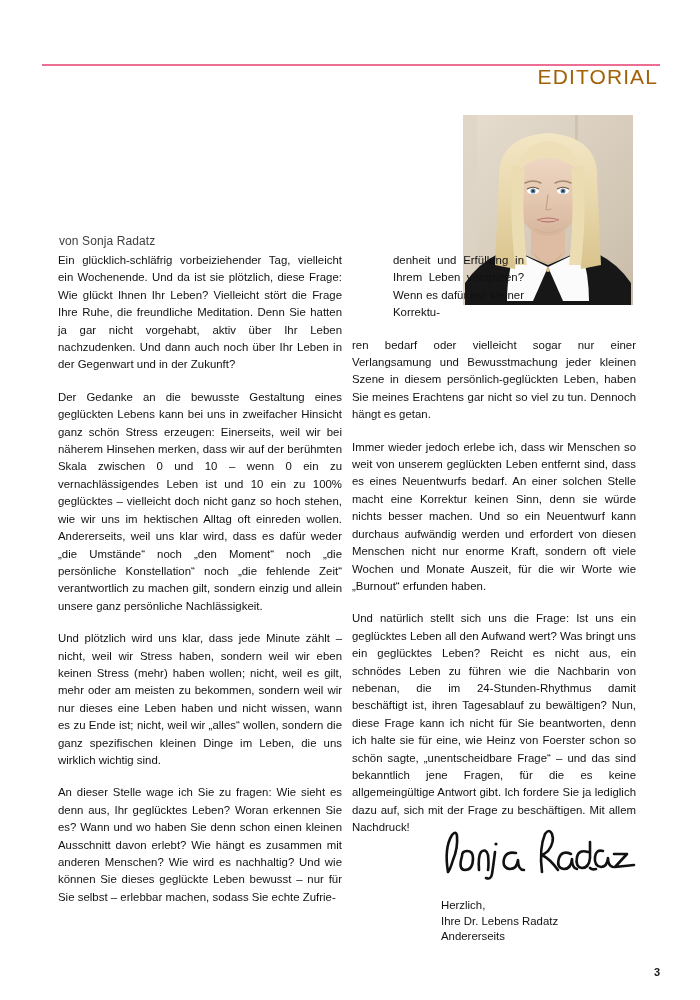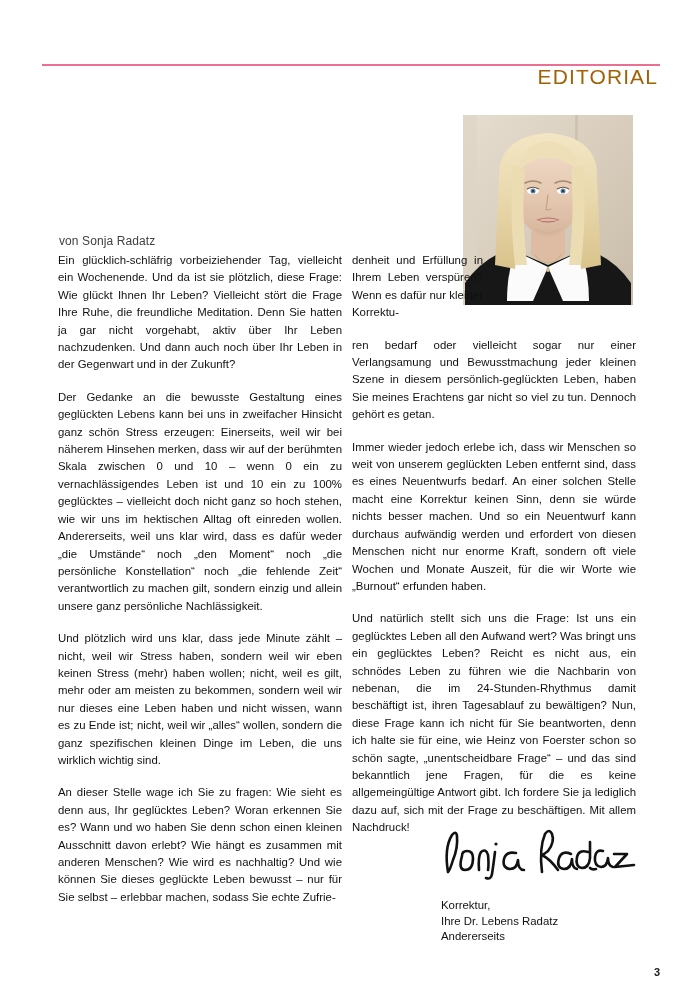--- a/index.html
+++ b/index.html
@@ -99,20 +99,21 @@
   }
   .col-left  { left: 58px; }
   .col-right { left: 352px; }
 
   .col p {
     margin: 0 0 15px 0;
   }
   .col p:last-child { margin-bottom: 0; }
   .col-right .indent-block {
     width: 131px;
+    margin-left: 41px;
   }
 
   
   .sig-wrap {
     position: absolute;
     left: 438px;
     top: 826px;
     width: 230px;
   }
   .signature {
@@ -216,21 +217,21 @@
 
   <div class="col col-left">
     <p>Ein glücklich-schläfrig vorbeiziehender Tag, vielleicht ein Wochenende. Und da ist sie plötzlich, diese Frage: Wie glückt Ihnen Ihr Leben? Vielleicht stört die Frage Ihre Ruhe, die freundliche Meditation. Denn Sie hatten ja gar nicht vorgehabt, aktiv über Ihr Leben nachzudenken. Und dann auch noch über Ihr Leben in der Gegenwart und in der Zukunft?</p>
     <p>Der Gedanke an die bewusste Gestaltung eines geglückten Lebens kann bei uns in zweifacher Hinsicht ganz schön Stress erzeugen: Einerseits, weil wir bei näherem Hinsehen merken, dass wir auf der berühmten Skala zwischen 0 und 10 – wenn 0 ein zu vernachlässigendes Leben ist und 10 ein zu 100% geglücktes – vielleicht doch nicht ganz so hoch stehen, wie wir uns im hektischen Alltag oft einreden wollen. Andererseits, weil uns klar wird, dass es dafür weder „die Umstände“ noch „den Moment“ noch „die persönliche Konstellation“ noch „die fehlende Zeit“ verantwortlich zu machen gilt, sondern einzig und allein unsere ganz persönliche Nachlässigkeit.</p>
     <p>Und plötzlich wird uns klar, dass jede Minute zählt – nicht, weil wir Stress haben, sondern weil wir eben keinen Stress (mehr) haben wollen; nicht, weil es gilt, mehr oder am meisten zu bekommen, sondern weil wir nur dieses eine Leben haben und nicht wissen, wann es zu Ende ist; nicht, weil wir „alles“ wollen, sondern die ganz spezifischen kleinen Dinge im Leben, die uns wirklich wichtig sind.</p>
     <p>An dieser Stelle wage ich Sie zu fragen: Wie sieht es denn aus, Ihr geglücktes Leben? Woran erkennen Sie es? Wann und wo haben Sie denn schon einen kleinen Ausschnitt davon erlebt? Wie hängt es zusammen mit anderen Menschen? Wie wird es nachhaltig? Und wie können Sie dieses geglückte Leben bewusst – nur für Sie selbst – erlebbar machen, sodass Sie echte Zufrie-</p>
   </div>
 
   <div class="col col-right">
     <p class="indent-block">denheit und Erfüllung in Ihrem Leben verspüren? Wenn es dafür nur kleiner Korrektu-</p>
-    <p>ren bedarf oder vielleicht sogar nur einer Verlangsamung und Bewusstmachung jeder kleinen Szene in diesem persönlich-geglückten Leben, haben Sie meines Erachtens gar nicht so viel zu tun. Dennoch gehört es getan.</p>
+    <p>ren bedarf oder vielleicht sogar nur einer Verlangsamung und Bewusstmachung jeder kleinen Szene in diesem persönlich-geglückten Leben, haben Sie meines Erachtens gar nicht so viel zu tun. Dennoch hängt es getan.</p>
     <p>Immer wieder jedoch erlebe ich, dass wir Menschen so weit von unserem geglückten Leben entfernt sind, dass es eines Neuentwurfs bedarf. An einer solchen Stelle macht eine Korrektur keinen Sinn, denn sie würde nichts besser machen. Und so ein Neuentwurf kann durchaus aufwändig werden und erfordert von diesen Menschen nicht nur enorme Kraft, sondern oft viele Wochen und Monate Auszeit, für die wir Worte wie „Burnout“ erfunden haben.</p>
     <p>Und natürlich stellt sich uns die Frage: Ist uns ein geglücktes Leben all den Aufwand wert? Was bringt uns ein geglücktes Leben? Reicht es nicht aus, ein schnödes Leben zu führen wie die Nachbarin von nebenan, die im 24-Stunden-Rhythmus damit beschäftigt ist, ihren Tagesablauf zu bewältigen? Nun, diese Frage kann ich nicht für Sie beantworten, denn ich halte sie für eine, wie Heinz von Foerster schon so schön sagte, „unentscheidbare Frage“ – und das sind bekanntlich jene Fragen, für die es keine allgemeingültige Antwort gibt. Ich fordere Sie ja lediglich dazu auf, sich mit der Frage zu beschäftigen. Mit allem Nachdruck!</p>
   </div>
 
   <div class="sig-wrap">
     <svg class="signature" viewBox="0 0 200 54">
       <g fill="none" stroke="#111111" stroke-width="2.6" stroke-linecap="round" stroke-linejoin="round">
 
         <path d="M10 46 Q6 22 14 9 Q18 4 19 10 Q20 22 15 34 Q12 44 10 46 Z"></path>
         <path d="M24 30 Q20 44 27 44 Q35 44 35 32 Q35 25 29 25 Q24 25 24 30 Z"></path>
@@ -243,20 +244,20 @@
         <path d="M133 28 Q124 24 121 32 Q118 42 126 43 Q133 43 134 33 Q134 42 139 43"></path>
         <path d="M150 26 Q141 23 139 31 Q137 41 144 42 Q151 42 152 32 L152 16"></path>
         <path d="M152 42 Q154 44 158 43"></path>
         <path d="M165 25 Q158 23 157 31 Q156 40 163 41 Q169 41 170 32 Q170 40 175 41"></path>
         <path d="M176 28 L189 28 L177 41 L196 39"></path>
       </g>
     </svg>
   </div>
 
   <div class="sign-off">
-    <span>Korrektur,</span>
+    <span>Herzlich,</span>
     <span>Ihre Dr. Lebens Radatz</span>
     <span>Andererseits</span>
   </div>
 
   <div class="folio">3</div>
 
 </div>
 
 </body></html>

